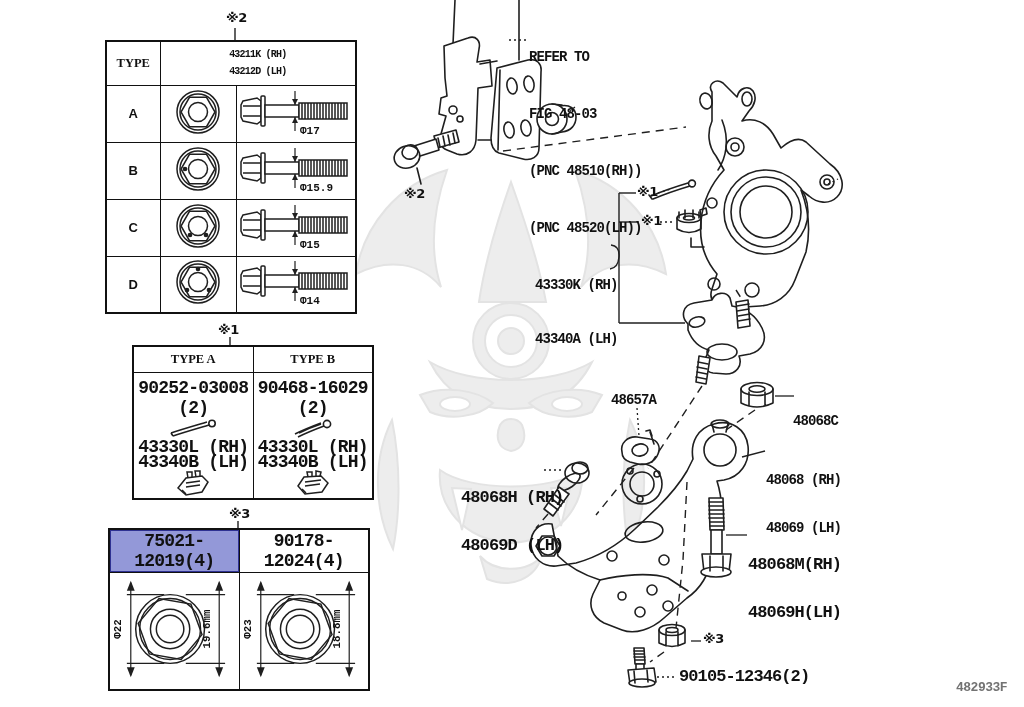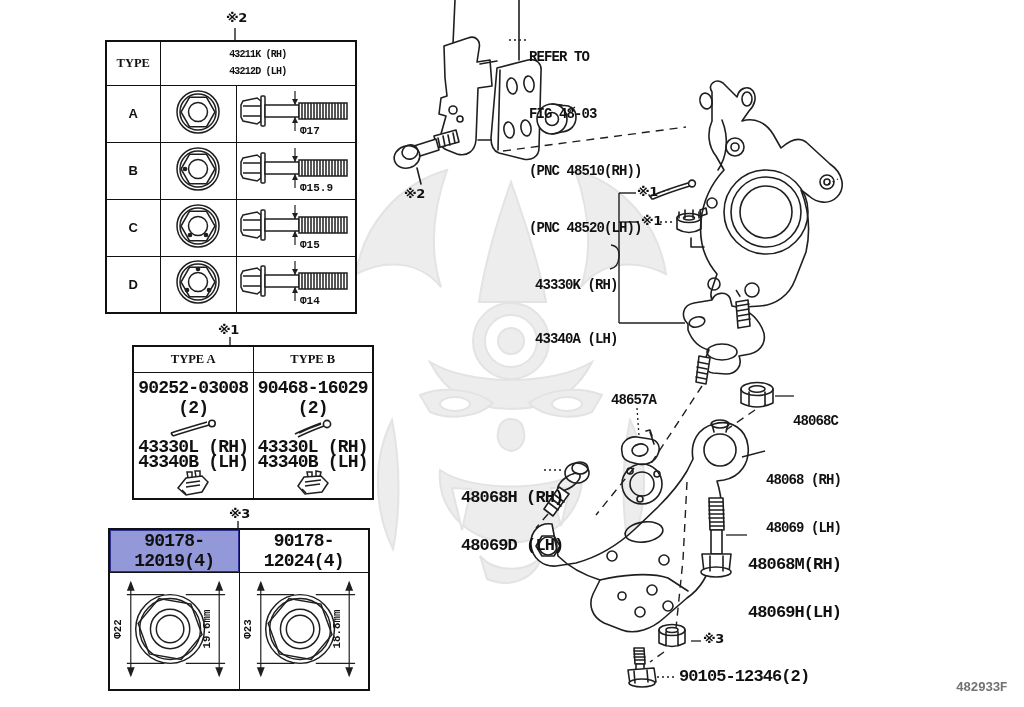--- a/index.html
+++ b/index.html
@@ -415,21 +415,21 @@
 <div class="marker" style="left:229px;top:506px;">※3</div>
 
 <table class="tbl" style="left:108px;top:528px;width:260px;height:144px;">
   <colgroup>
         <col style="width:130px">
         <col style="width:130px">
       </colgroup>
   <tbody>
         <tr style="height:28px">
     <td>
-      <span class="ptnum hl" style="background: rgb(147, 152, 216); border-color: rgb(46, 49, 146);">90178-12019(4)</span>
+      <span class="ptnum hl" style="background: rgb(147, 152, 216); border-color: rgb(46, 49, 146);">75021-12019(4)</span>
     </td>
     <td>
       <span class="ptnum">90178-12024(4)</span>
     </td>
   </tr>
   <tr>
     <td>
       <svg width="130" height="112" viewBox="0 0 130 114" fill="none" stroke="#1f1f1f" stroke-width="1.5">
         <circle cx="60" cy="57" r="35"></circle>
               <circle cx="60" cy="57" r="31"></circle>

